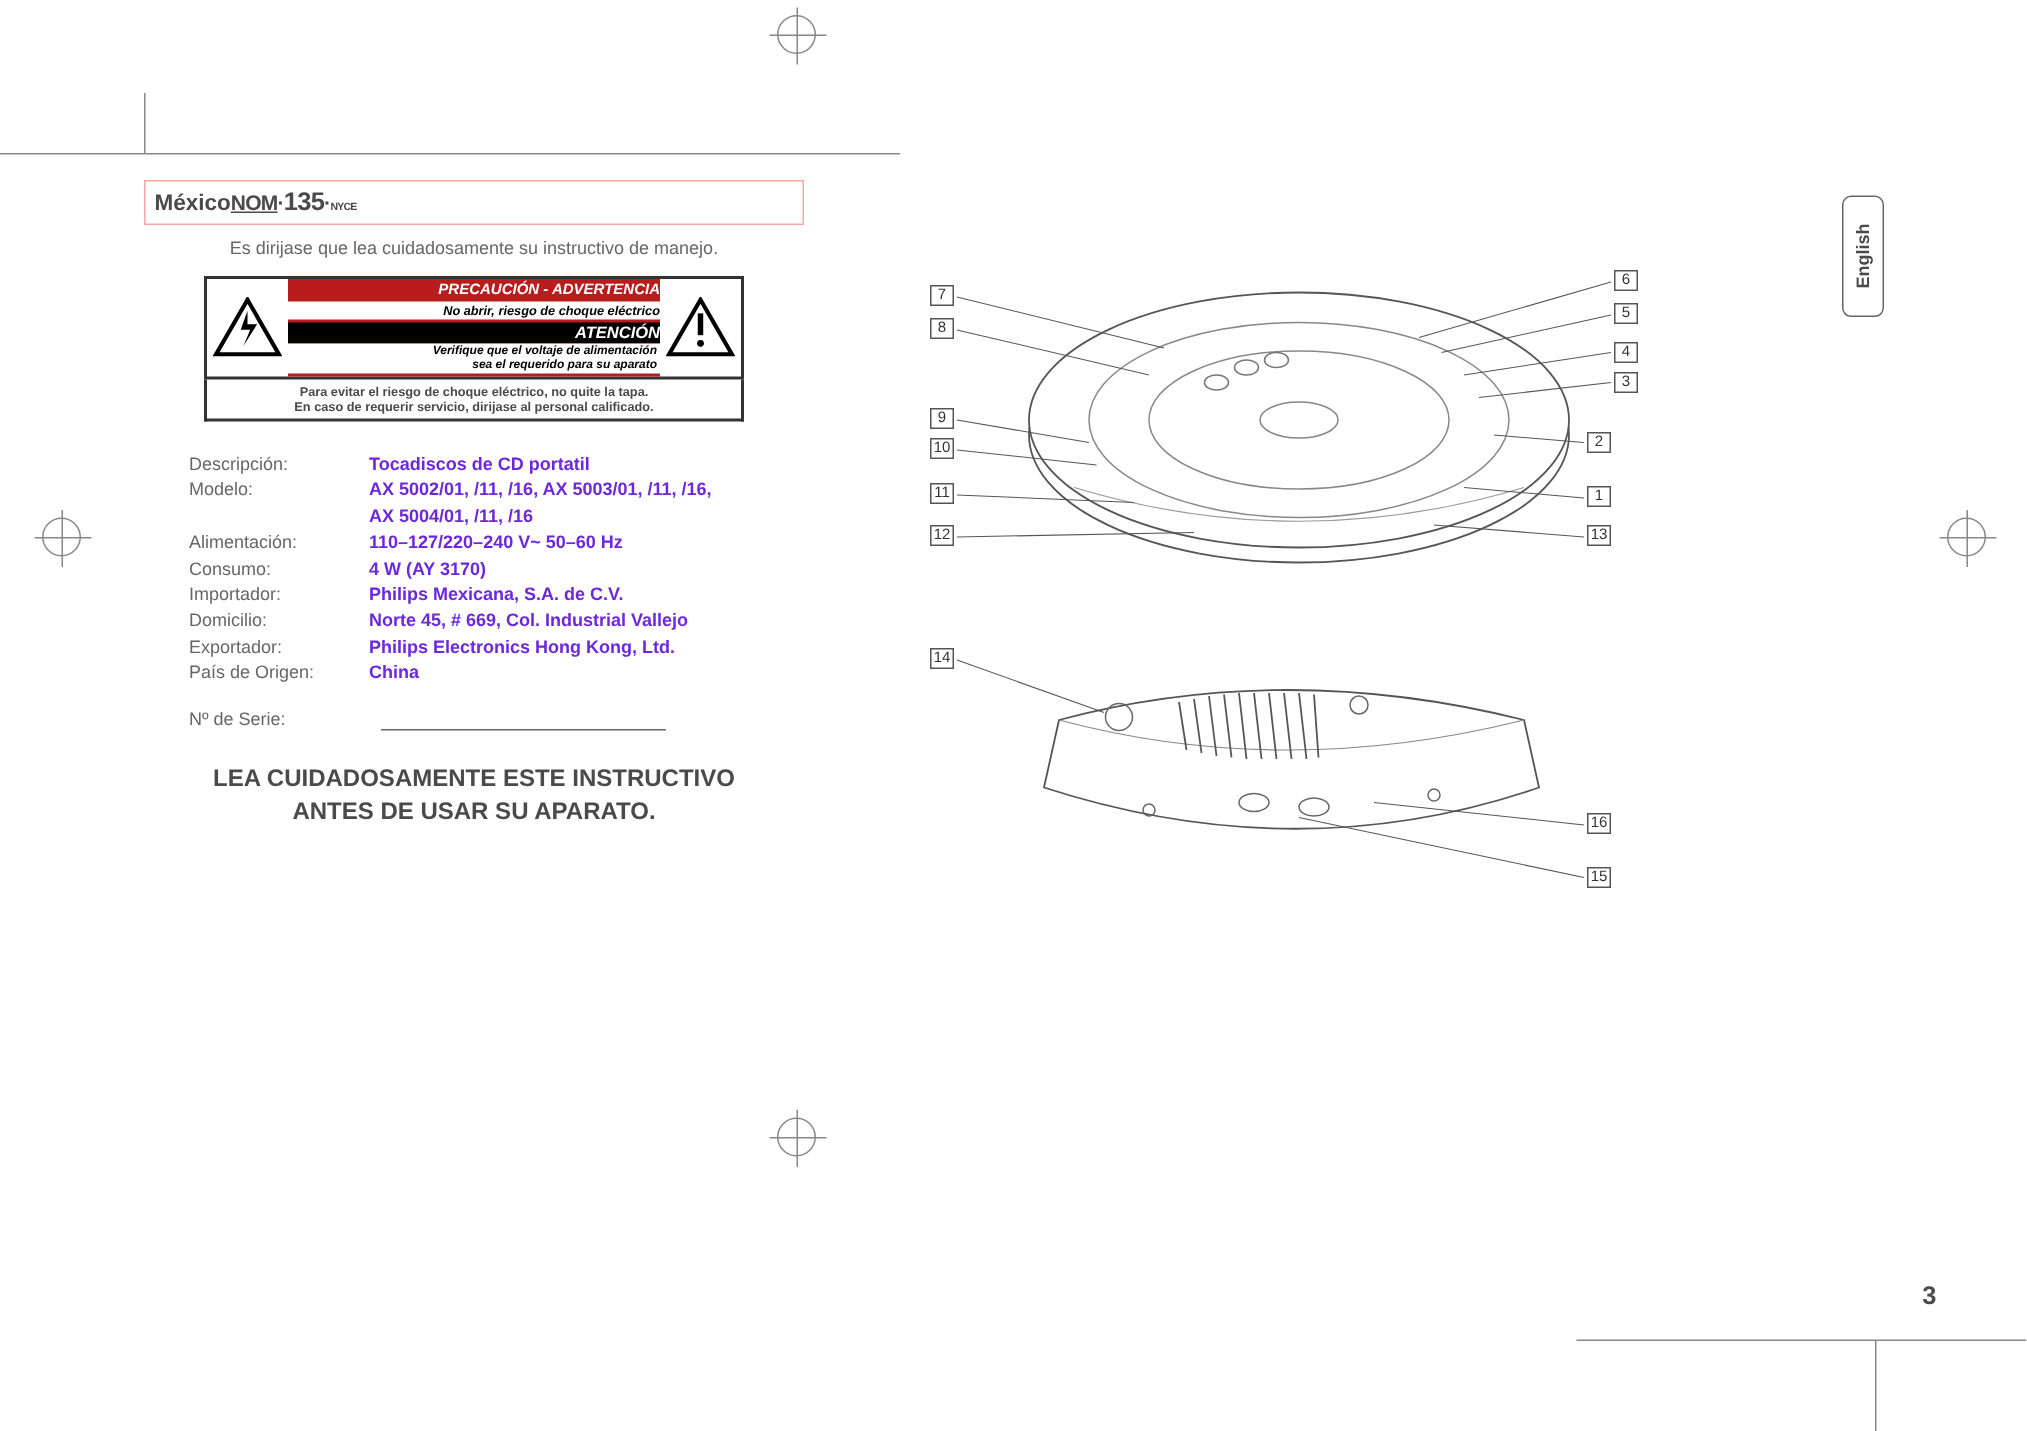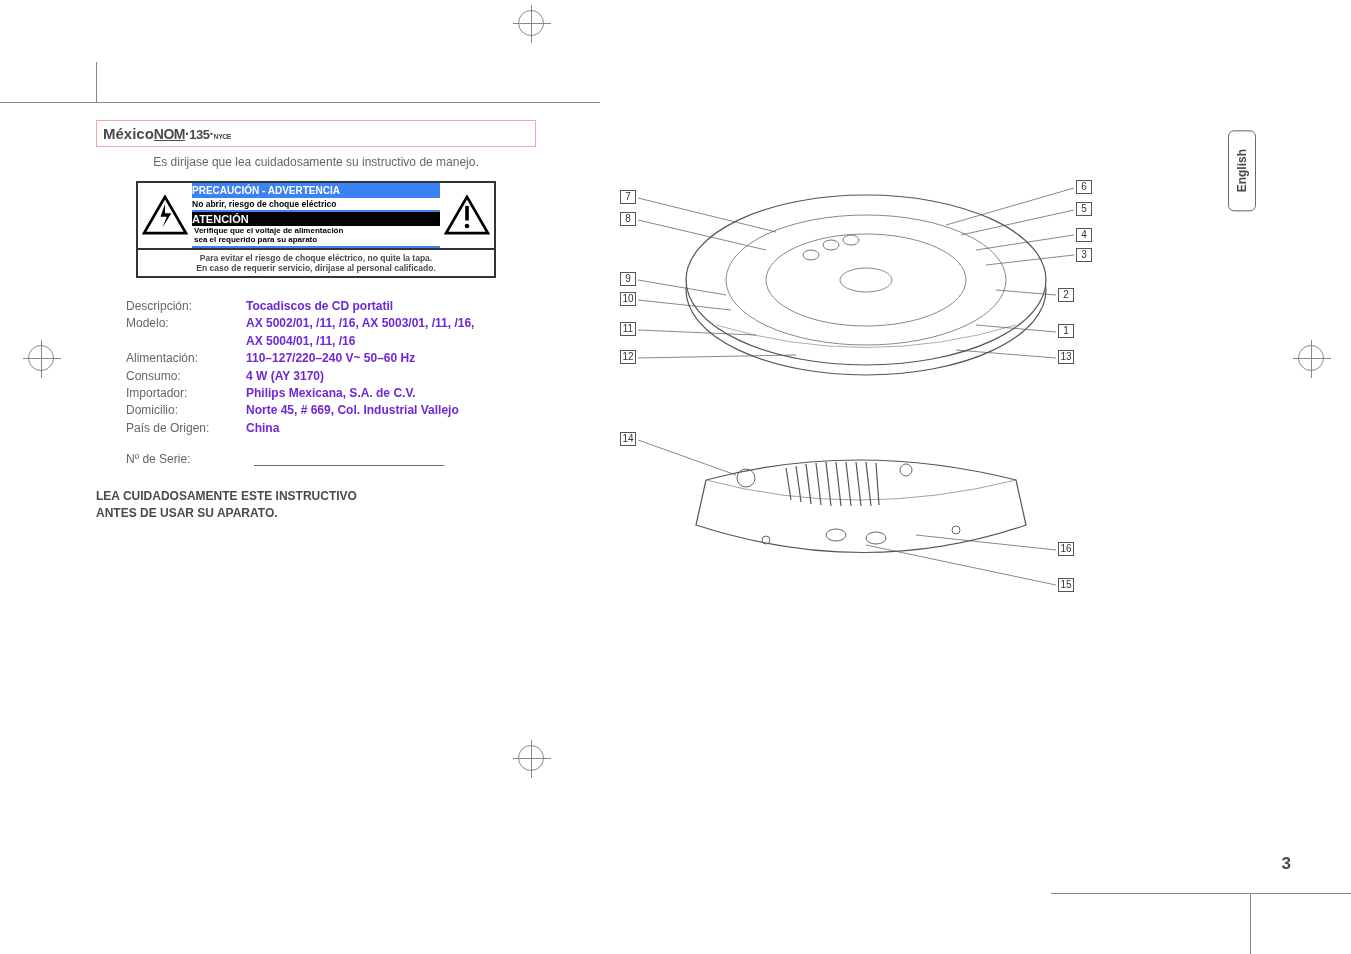--- a/index.html
+++ b/index.html
@@ -16,34 +16,34 @@
   .mx-header { border: 1px solid #fca5a5; padding: 4px 6px; font-weight: bold; font-size: 15px; display: flex; align-items: center; justify-content: flex-start; }
   .nom-mark { font-family: "Arial Black", Arial; font-size: 14px; letter-spacing: -0.5px; }
   .nom-u { text-decoration: underline; }
   
   .intro-line { font-size: 12px; color: #666; margin: 8px 0 12px; text-align: center; }
   
   .warning-box { width: 360px; margin: 0 auto 20px; }
   .wb-top { display: flex; border: 2px solid #333; }
   .wb-tri { width: 54px; display: flex; align-items: center; justify-content: center; }
   .tri { width: 46px; height: 40px; position: relative; }
-  .wb-mid { flex: 1; background: #3b82f6; color: #fff; text-align: left; padding: 2px 0; font-size: 10px; font-weight: bold; }
+  .wb-mid { flex: 1; background: #b91c1c; color: #fff; text-align: right; padding: 2px 0; font-size: 10px; font-weight: bold; font-style: italic; }
   .wb-mid .sub { background: #fff; color: #000; font-size: 8.5px; font-weight: bold; padding: 1px 0; margin: 2px 0; }
   .wb-mid .att { background: #000; color: #fff; font-size: 11px; padding: 1px 0; }
   .wb-mid .ver { background: #fff; color: #000; font-size: 8px; font-weight: bold; padding: 1px 2px; line-height: 1.1; }
   .wb-bottom { border: 2px solid #333; border-top: none; text-align: center; font-size: 8.5px; font-weight: bold; padding: 3px 4px; line-height: 1.2; }
   
   .spec-table { margin: 16px 0 8px 30px; font-size: 12px; }
   .spec-row { display: flex; line-height: 1.45; }
   .spec-label { width: 120px; color: #666; }
   .spec-val { font-weight: bold; color: #6d28d9; }
   .serie-row { margin-top: 14px; }
   .serie-line { display: inline-block; border-bottom: 1px solid #666; width: 190px; margin-left: 8px; position: relative; top: -2px; }
   
-  .closing { text-align: left; font-weight: bold; font-size: 12px; margin-top: 20px; line-height: 1.4; }
+  .closing { text-align: center; font-weight: bold; font-size: 16px; margin-top: 20px; line-height: 1.4; }
   
   
   .diagram-box { position: relative; }
   .callout { position: absolute; font-size: 10px; border: 1px solid #555; background: #fff; width: 16px; height: 14px; line-height: 12px; text-align: center; color: #333; font-family: Arial; }
   
   .eng-tab { position: absolute; right: 0; top: 10px; border: 1px solid #666; border-radius: 6px; padding: 18px 6px; font-weight: bold; font-size: 12px; writing-mode: vertical-rl; transform: rotate(180deg); }
   
   .page-num { position: absolute; right: 60px; bottom: 80px; font-weight: bold; font-size: 17px; }
   .pn-line { position: absolute; right: 0; bottom: 60px; width: 300px; height: 1px; background: #888; }
   .pn-line-v { position: absolute; right: 100px; bottom: 0px; width: 1px; height: 60px; background: #888; }
@@ -62,21 +62,21 @@
 <div class="reg-circle" style="left:28px; top:345px;"></div>
 <div class="reg-circle" style="left:1298px; top:345px;"></div>
 <div class="reg-circle" style="left:518px; top:745px;"></div>
 
 <div class="page-wrap">
 
   <div class="left-col">
     <div class="mx-header">
       <span>México</span>
       <span class="nom-mark">
-        <span class="nom-u">NOM</span>·<span style="font-size:13px;">135</span>·<span style="font-size:7px;">NYCE</span>
+        <span class="nom-u">NOM</span>·<span style="font-size:17px;">135</span>·<span style="font-size:7px;">NYCE</span>
       </span>
     </div>
 
     <div class="intro-line">Es dirijase que lea cuidadosamente su instructivo de manejo.</div>
 
     <div class="warning-box">
       <div class="wb-top">
         <div class="wb-tri">
           <svg class="tri" viewBox="0 0 50 44">
               <polygon points="25,2 48,42 2,42" fill="none" stroke="#000" stroke-width="3"></polygon>
@@ -125,20 +125,24 @@
           <div class="spec-label">Consumo:</div>
           <div class="spec-val">4 W (AY 3170)</div>
         </div>
       <div class="spec-row">
           <div class="spec-label">Importador:</div>
           <div class="spec-val">Philips Mexicana, S.A. de C.V.</div>
         </div>
       <div class="spec-row">
           <div class="spec-label">Domicilio:</div>
           <div class="spec-val">Norte 45, # 669, Col. Industrial Vallejo</div>
+        </div>
+      <div class="spec-row">
+          <div class="spec-label">Exportador:</div>
+          <div class="spec-val">Philips Electronics Hong Kong, Ltd.</div>
         </div>
       <div class="spec-row">
           <div class="spec-label">País de Origen:</div>
           <div class="spec-val">China</div>
         </div>
       <div class="spec-row serie-row">
           <div class="spec-label">Nº de Serie:</div>
           <span class="serie-line"></span>
         </div>
     </div>

